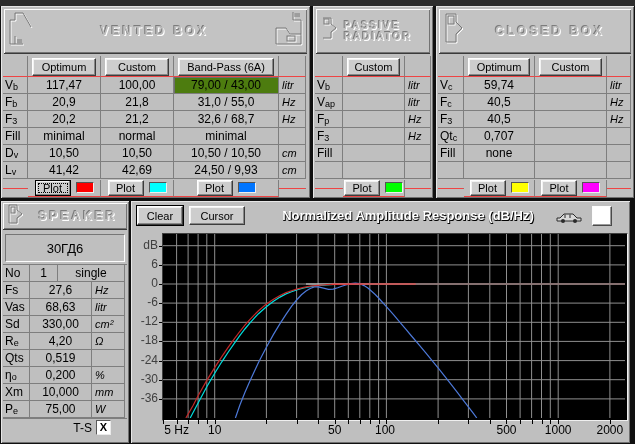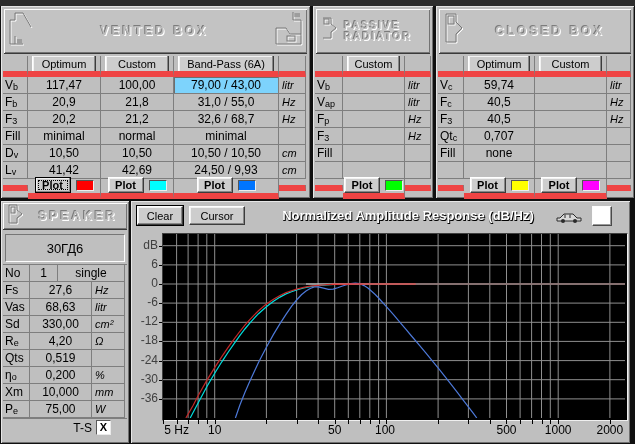--- a/index.html
+++ b/index.html
@@ -25,34 +25,34 @@
 
   .grid{margin:2px 2px 0 2px;}
   .trow{display:grid;height:17px;}
   .hdrrow{height:21px;}
   .prow{height:18px;align-items:center;}
   .vgrid .trow{grid-template-columns:25px 73px 73px 105px 27px;}
   .pgrid .trow{grid-template-columns:28px 62px 26px;}
   .cgrid .trow{grid-template-columns:26px 71px 72px 24px;}
   .c{border-right:1px solid #7e7e7e;border-bottom:1px solid #7e7e7e;
      display:flex;align-items:center;justify-content:center;font-size:12px;overflow:hidden;}
-  .hdrrow .c,.prow .c{border-bottom:6px solid #ef4444;}
+  .hdrrow .c,.prow .c{border-bottom:1px solid #ef4444;}
   .lc{justify-content:flex-start;padding-left:2px;}
   .uc{justify-content:flex-start;padding-left:3px;font-size:11px;font-style:italic;}
   .lc sub{font-size:9px;line-height:1;transform:translateY(2px);}
   .bpv{}
-  .whitecell{background:#7dd3fc;box-shadow:inset 1px 1px 0 #6e6e6e;}
+  .whitecell{background:#4d7c0f;box-shadow:inset 1px 1px 0 #6e6e6e;}
 
   .btn{background:#cdcdcd;border:1px solid;border-color:#ffffff #3c3c3c #3c3c3c #ffffff;
        box-shadow:inset -1px -1px 0 #878787,inset 1px 1px 0 #f2f2f2;
        font-family:inherit;font-size:11px;color:#000;display:flex;align-items:center;
        justify-content:center;padding:0;cursor:default;}
   .colbtn{flex:1 1 auto;height:18px;margin:1px 4px 0 4px;}
   .plotwrap{display:flex;align-items:center;justify-content:center;width:100%;}
-  .plotbtn{width:36px;height:16px;font-weight:bold;}
+  .plotbtn{width:36px;height:16px;}
   .plotbtn.focused{border-color:#000;outline:1px dotted #000;outline-offset:-4px;}
   .chip{width:16px;height:9px;margin-left:5px;border-top:1px solid #555;border-left:1px solid #555;
         border-right:1px solid #eee;border-bottom:1px solid #eee;}
 
   
   #spk-hdr{margin:2px 2px 0 2px;height:26px;display:flex;align-items:center;
            box-shadow:inset 1px 1px 0 #fdfdfd,inset -1px -1px 0 #737373;border-bottom:1px solid #3a3a3a;}
   #spk-name{margin:4px 4px 2px 4px;height:26px;display:flex;align-items:center;justify-content:center;
             font-size:13px;border:1px solid;border-color:#767676 #fdfdfd #fdfdfd #767676;}
   .sgrid .trow{grid-template-columns:27px 62px 33px;}

